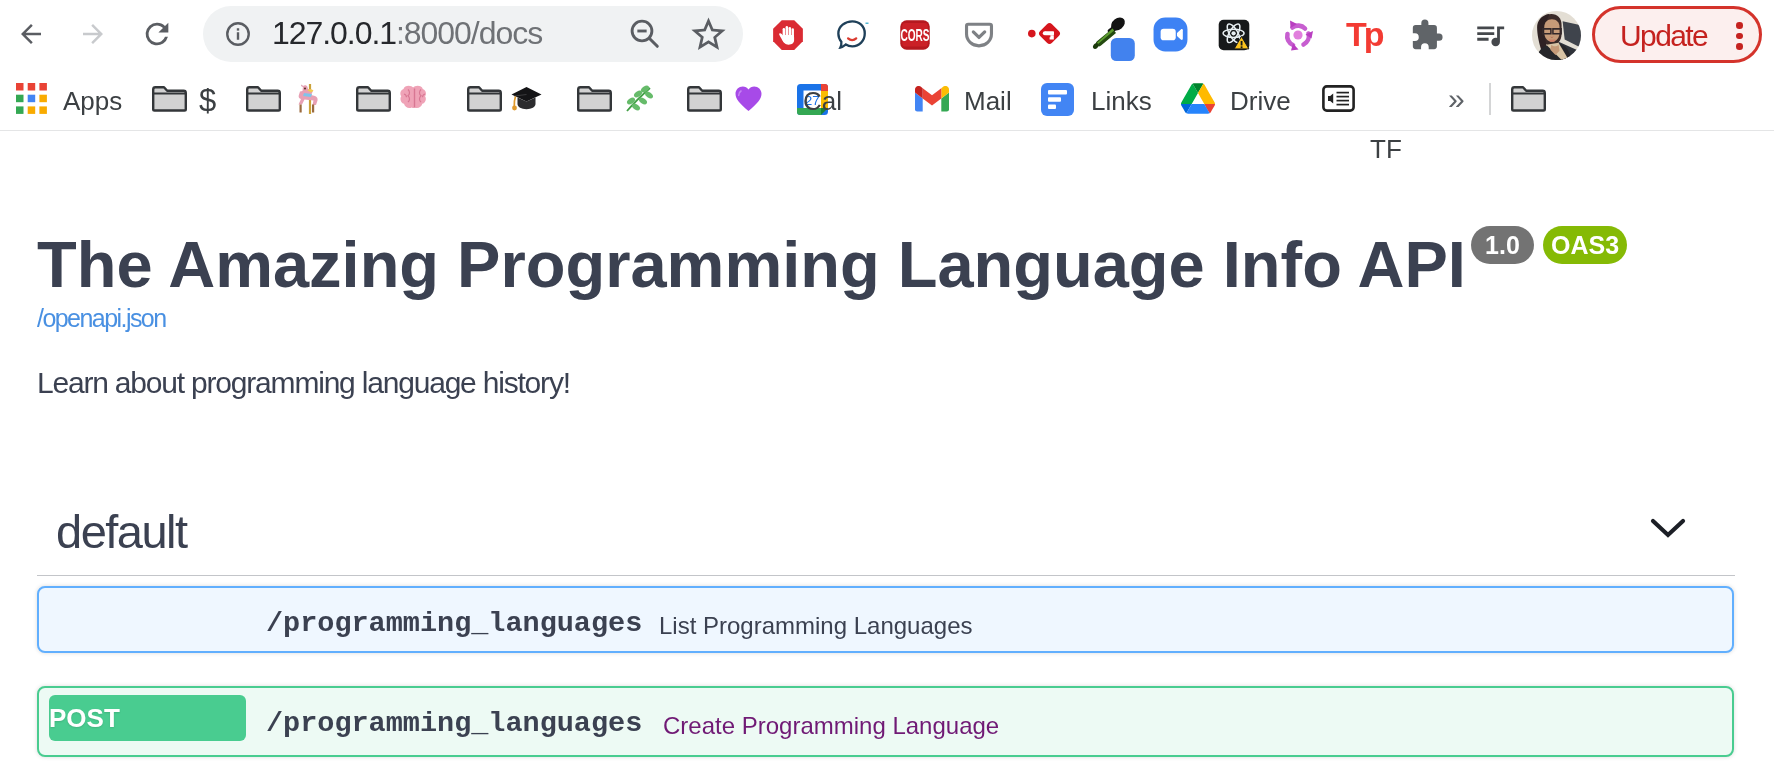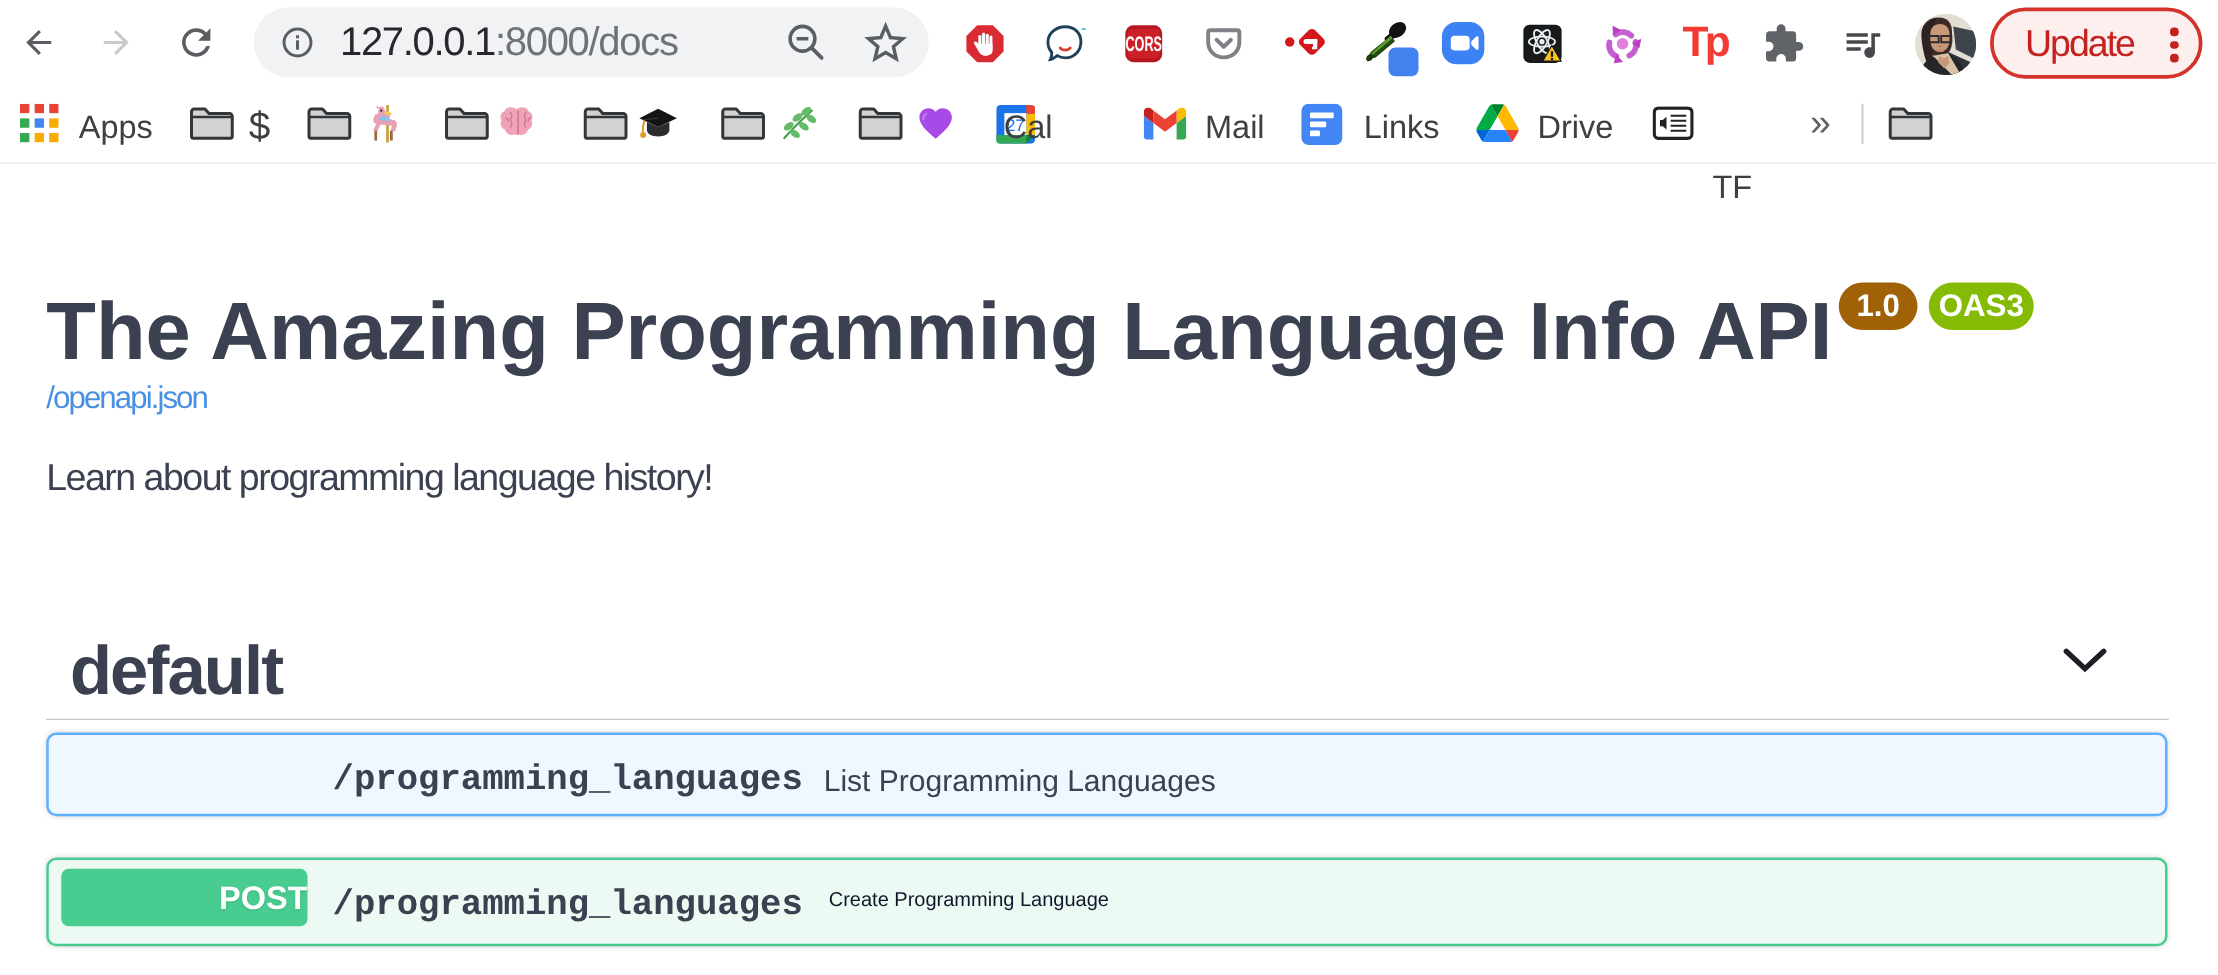--- a/index.html
+++ b/index.html
@@ -307,33 +307,33 @@
 
   <div class="abs bmlabel" style="left:803px;top:86px;font-size:26px;color:#3c4043;">Cal</div>
   <div class="abs bmlabel" style="left:964px;top:86px;font-size:26px;color:#3c4043;">Mail</div>
   <div class="abs bmlabel" style="left:1091px;top:86px;font-size:26px;color:#3c4043;">Links</div>
   <div class="abs bmlabel" style="left:1230px;top:86px;font-size:26px;color:#3c4043;">Drive</div>
   <div class="abs bmlabel" style="left:1370px;top:86px;font-size:26px;color:#3c4043;margin-top:48px;">TF</div>
   <div class="abs" style="left:1448px;top:82px;font-size:30px;color:#5f6368;">»</div>
   <div class="abs" style="left:1489px;top:83px;width:2px;height:32px;background:#d4d5d6;"></div>
 
   <div class="abs" style="left:37px;top:227px;font-size:65px;font-weight:bold;color:#3b4151;">The Amazing Programming Language Info API</div>
-  <div class="abs" style="left:1471px;top:226px;width:63px;height:38px;border-radius:19px;background:#a16207;font-size:25px;font-weight:bold;color:#fff;line-height:38px;text-align:center;">1.0</div>
+  <div class="abs" style="left:1471px;top:226px;width:63px;height:38px;border-radius:19px;background:#737373;font-size:25px;font-weight:bold;color:#fff;line-height:38px;text-align:center;">1.0</div>
   <div class="abs" style="left:1543px;top:226px;width:84px;height:38px;border-radius:19px;background:#85ba05;font-size:25px;font-weight:bold;color:#fff;line-height:38px;text-align:center;">OAS3</div>
   <div class="abs" style="left:37px;top:304px;font-size:25px;letter-spacing:-1.55px;color:#4990e2;">/openapi.json</div>
   <div class="abs" style="left:37px;top:366px;font-size:30px;letter-spacing:-1.2px;color:#3b4151;">Learn about programming language history!</div>
 
-  <div class="abs" style="left:56px;top:504px;font-size:55px;letter-spacing:-1.5px;font-weight:bold;color:#3b4151;">default</div>
+  <div class="abs" style="left:56px;top:504px;font-size:47px;letter-spacing:-1.5px;font-weight:normal;color:#3b4151;">default</div>
   <svg class="abs" style="left:1650px;top:518px" width="36" height="21" viewBox="0 0 36 21">
     <path d="M3 3l15 14L33 3" fill="none" stroke="#1c1f26" stroke-width="4.2" stroke-linecap="round"></path>
   </svg>
   <div class="abs" style="left:37px;top:575px;width:1698px;height:1px;background:#c3c5c9;"></div>
 
   <div class="abs" style="left:37px;top:586px;width:1697px;height:67px;background:#eff7ff;border:2px solid #61affe;border-radius:8px;box-shadow:0 0 4px rgba(0,0,0,0.15);"></div>
   <div class="abs" style="left:266px;top:607px;font-family:'Liberation Mono',monospace;font-weight:bold;font-size:28.5px;color:#3b4151;">/programming_languages</div>
   <div class="abs" style="left:659px;top:612px;font-size:24px;color:#3b4151;">List Programming Languages</div>
 
   <div class="abs" style="left:37px;top:686px;width:1697px;height:71px;background:#edfaf4;border:2px solid #49cc90;border-radius:8px;box-shadow:0 0 4px rgba(0,0,0,0.15);"></div>
-  <div class="abs" style="left:49px;top:695px;width:197px;height:46px;background:#49cc90;border-radius:6px;text-align:right;line-height:46px;font-size:26px;font-weight:bold;color:#fff;text-shadow:0 1px 2px rgba(0,0,0,0.12);">POST</div>
+  <div class="abs" style="left:49px;top:695px;width:197px;height:46px;background:#49cc90;border-radius:6px;text-align:left;line-height:46px;font-size:26px;font-weight:bold;color:#fff;text-shadow:0 1px 2px rgba(0,0,0,0.12);">POST</div>
   <div class="abs" style="left:266px;top:707px;font-family:'Liberation Mono',monospace;font-weight:bold;font-size:28.5px;color:#3b4151;">/programming_languages</div>
-  <div class="abs" style="left:663px;top:712px;font-size:16px;color:#0f172a;">Create Programming Language</div>
+  <div class="abs" style="left:663px;top:712px;font-size:24px;color:#701a75;">Create Programming Language</div>
 
 </div>
 
 </body></html>

